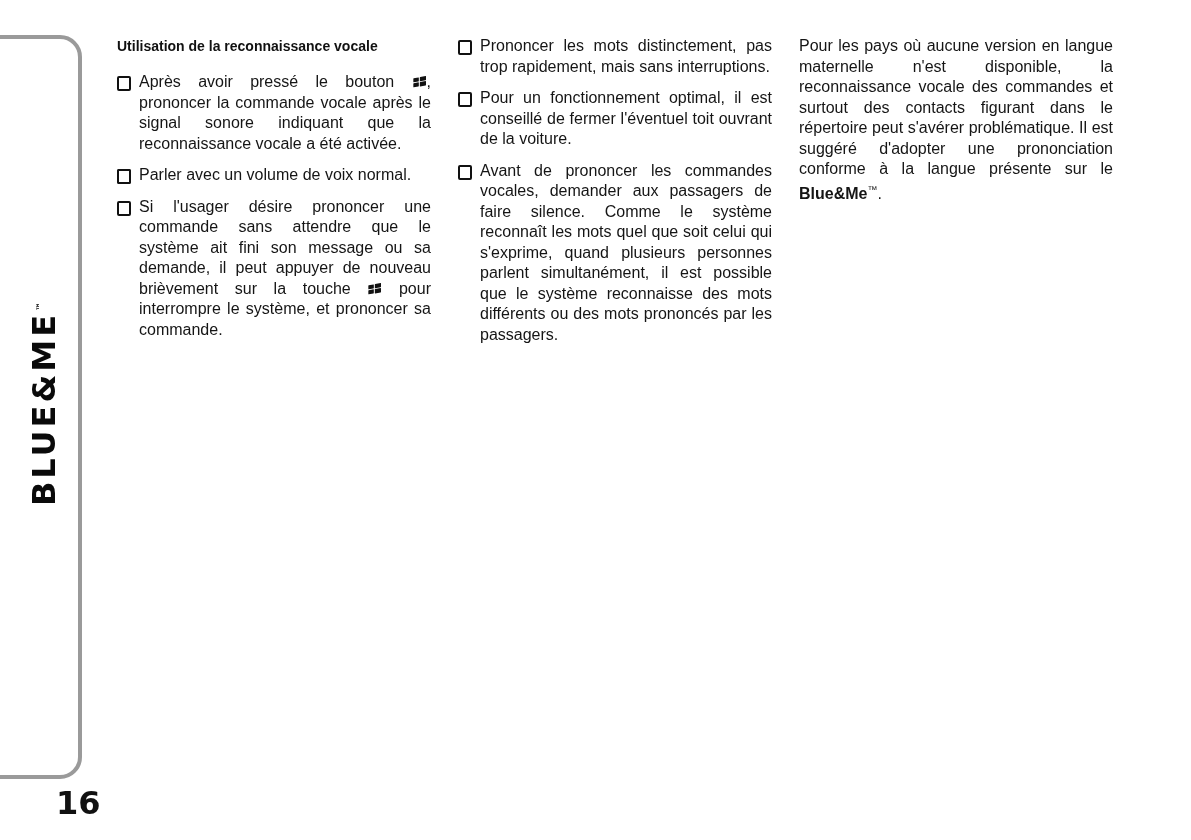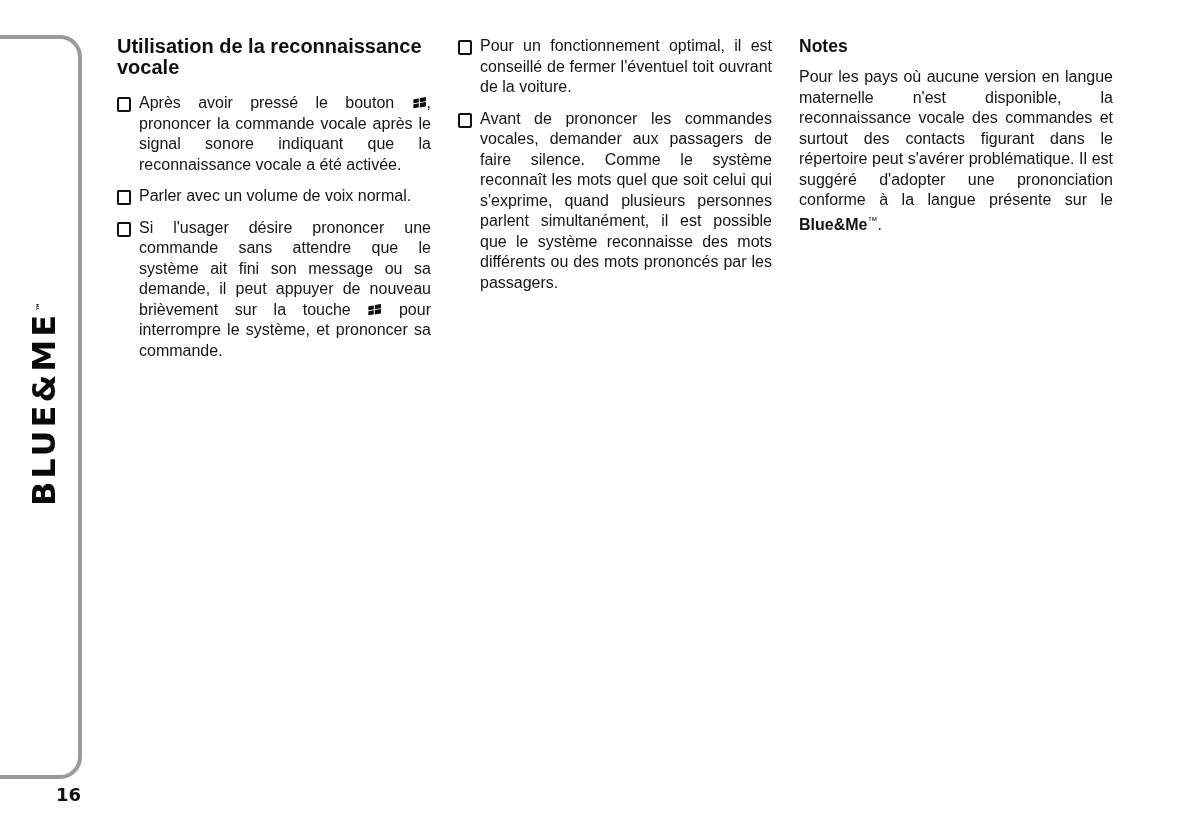--- a/index.html
+++ b/index.html
@@ -37,33 +37,33 @@
   .logo .tm-mark {
     font-size:9px;
     vertical-align:super;
     letter-spacing:0;
     margin-left:1px;
   }
   .pagenum {
     position:absolute;
     left:56px; top:784px;
     font-family:"DejaVu Sans", sans-serif;
-    font-size:18px;
+    font-size:32px;
     font-weight:bold;
     color:#111;
   }
   .content {
     position:absolute;
     left:117px; top:36px;
     display:flex;
     gap:27px;
   }
   .col { width:314px; }
   .title {
-    font-size:20px;
+    font-size:14px;
     line-height:21px;
     font-weight:bold;
     margin:0 0 15px 0;
     color:#111;
   }
   .notes-title {
     font-size:17.5px;
     line-height:21px;
     font-weight:bold;
     margin:0 0 10px 0;
@@ -126,25 +126,25 @@
           <g transform="skewY(-10)" fill="#111">
             <rect x="1" y="5" width="8" height="6" rx="0.6"></rect>
             <rect x="10.5" y="4.7" width="9" height="6.4" rx="0.6"></rect>
             <rect x="1" y="12.2" width="8" height="6" rx="0.6"></rect>
             <rect x="10.5" y="12.2" width="9" height="6.4" rx="0.6"></rect>
           </g>
         </svg> <span>pour interrompre le système, et prononcer sa commande.</span></p>
   </section>
 
   <section class="col">
+    <p class="para bullet"><span class="sq"></span><span>Prononcer les mots distinctement, pas trop rapidement, mais sans interruptions.</span></p>
 
 
     <p class="para bullet"><span class="sq"></span><span>Pour un fonctionnement optimal, il est conseillé de fermer l'éventuel toit ouvrant de la voiture.</span></p>
 
     <p class="para bullet"><span class="sq"></span><span>Avant de prononcer les commandes vocales, demander aux passagers de faire silence. Comme le système reconnaît les mots quel que soit celui qui s'exprime, quand plusieurs personnes parlent simultanément, il est possible que le système reconnaisse des mots différents ou des mots prononcés par les passagers.</span></p>
   </section>
 
   <section class="col">
-    <h2 class="notes-title">Notes</h2>
     <p class="para"><span>Pour les pays où aucune version en langue maternelle n'est disponible, la reconnaissance vocale des commandes et surtout des contacts figurant dans le répertoire peut s'avérer problématique. Il est suggéré d'adopter une prononciation conforme à la langue présente sur le </span><span class="brand">Blue&amp;Me</span><span class="tm-sup">™</span><span>.</span></p>
   </section>
 
 </main>
 
 </body></html>

